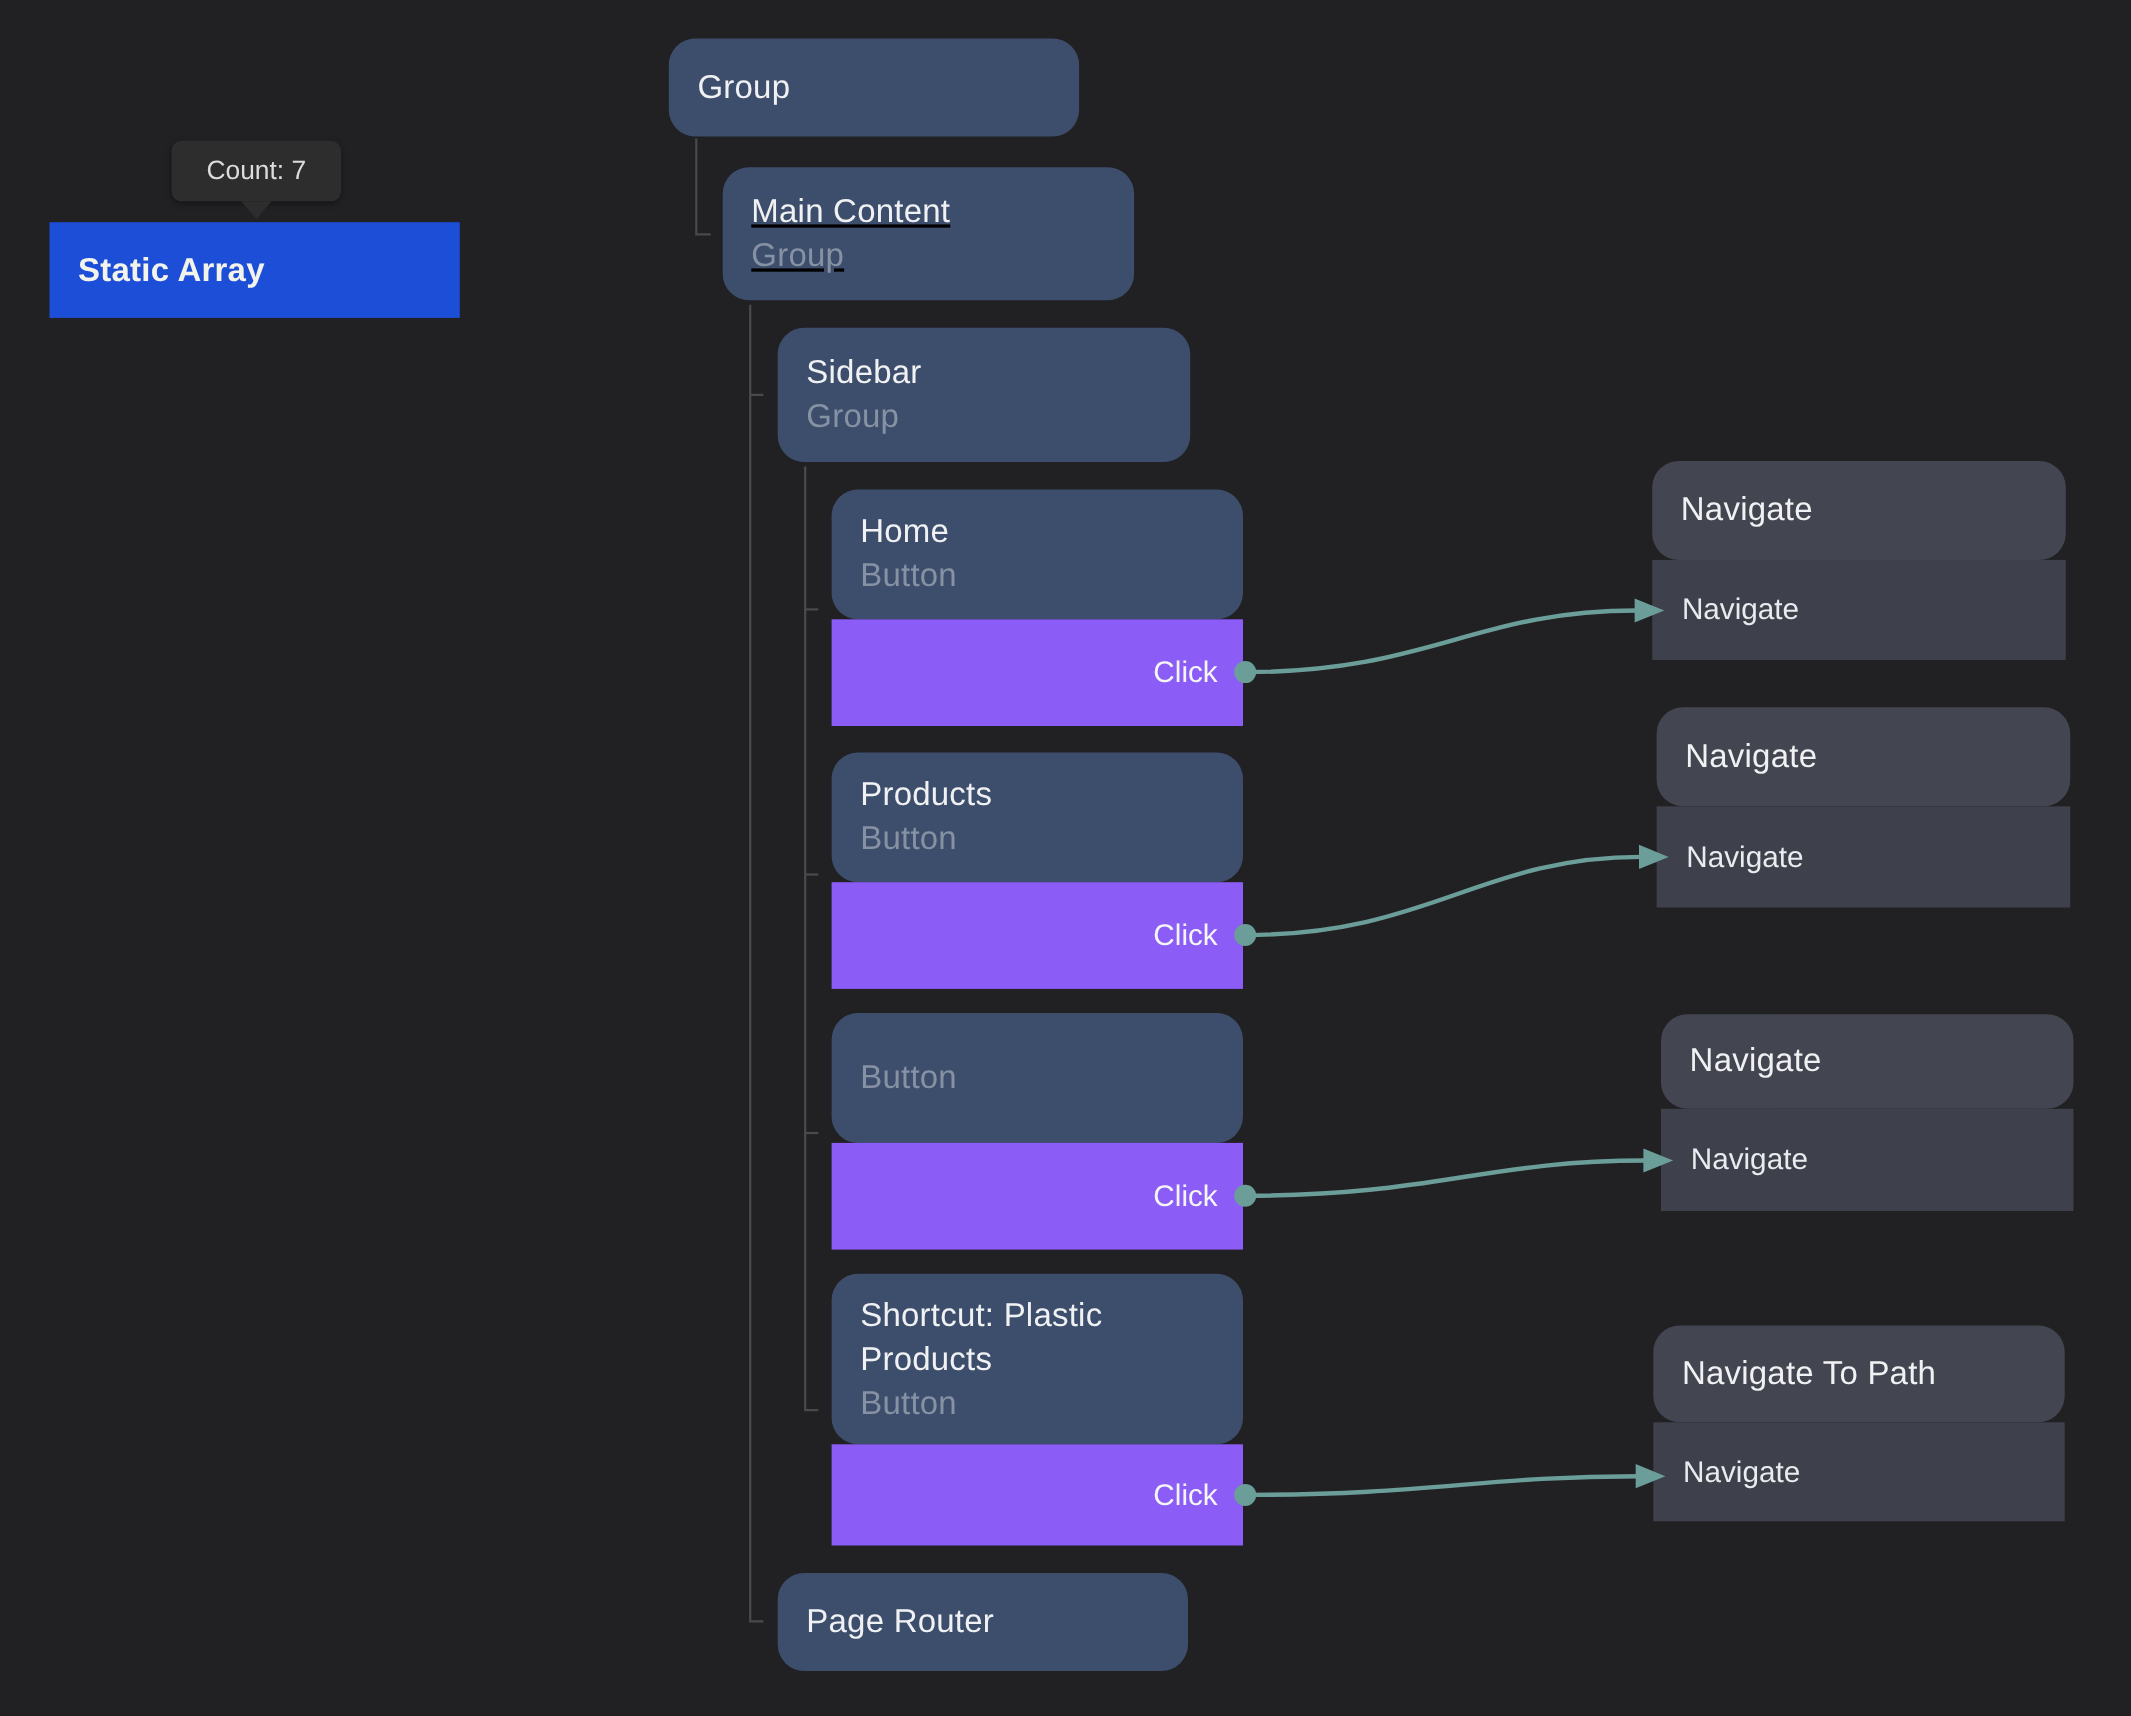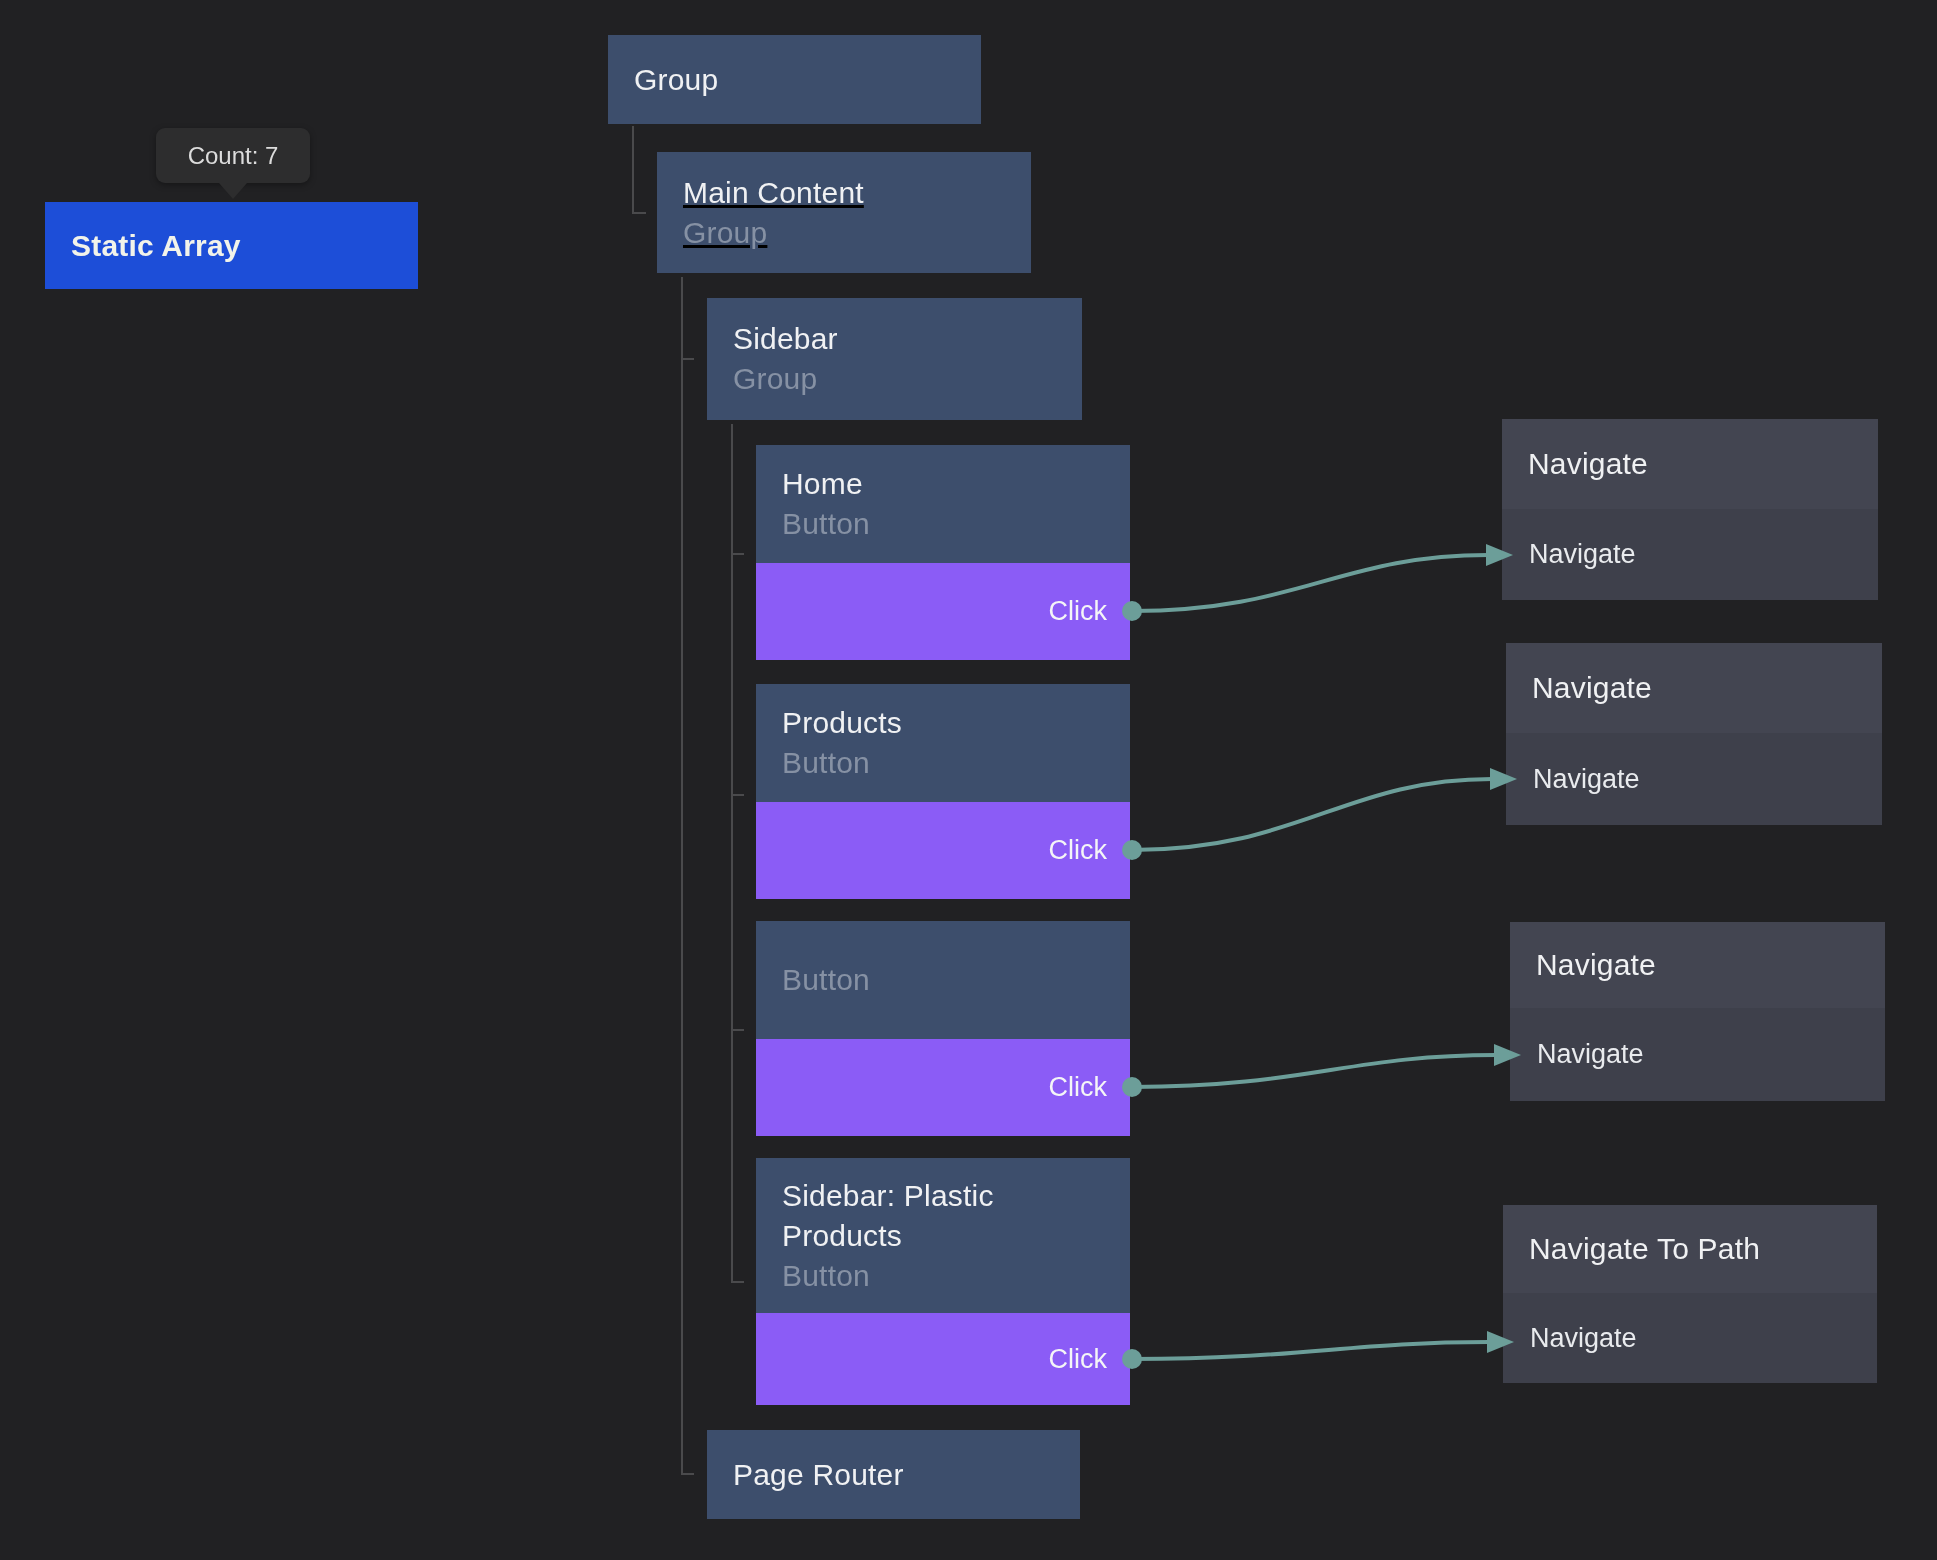--- a/index.html
+++ b/index.html
@@ -19,20 +19,21 @@
   }
   .node.blue  .node-header{background:#3d4e6c;}
   .node.blue  .port-row{background:#8b5cf6;}
   .node.gray  .node-header{background:#434551;}
   .node.gray  .nav-body{background:#3e404b;}
   .node.green{background:#1d4ed8;font-weight:bold;}
   .node-header{
     flex:0 0 auto;
     display:flex;flex-direction:column;justify-content:center;
     padding:0 26px;
+    border-radius:24px;
   }
   .single{justify-content:center;display:flex;flex-direction:column;padding:0 26px;}
   .node-title{
     color:#f0f1f3;font-size:30px;line-height:40px;letter-spacing:0.2px;
   }
   .green .node-title{color:#f2f3ea;}
   .node-subtitle{
     color:#858c99;font-size:30px;line-height:40px;letter-spacing:0.2px;
   }
   .blue .node-subtitle{color:#8691a4;}
@@ -133,21 +134,21 @@
     <div class="node-header" style="height:118px;">
       <div class="node-subtitle">Button</div>
     </div>
     <div class="port-row">
       <span class="port-label">Click</span>
     </div>
   </div>
 
   <div class="node blue z1" style="left:756px;top:1158px;width:374px;height:247px;">
     <div class="node-header" style="height:155px;">
-      <div class="node-title wrap-title">Sidebar: Plastic Products</div>
+      <div class="node-title wrap-title">Shortcut: Plastic Products</div>
       <div class="node-subtitle">Button</div>
     </div>
     <div class="port-row">
       <span class="port-label">Click</span>
     </div>
   </div>
 
   <div class="node blue z1" style="left:707px;top:1430px;width:373px;height:89px;">
     <div class="node-header single" style="flex:1;">
       <div class="node-title">Page Router</div>

